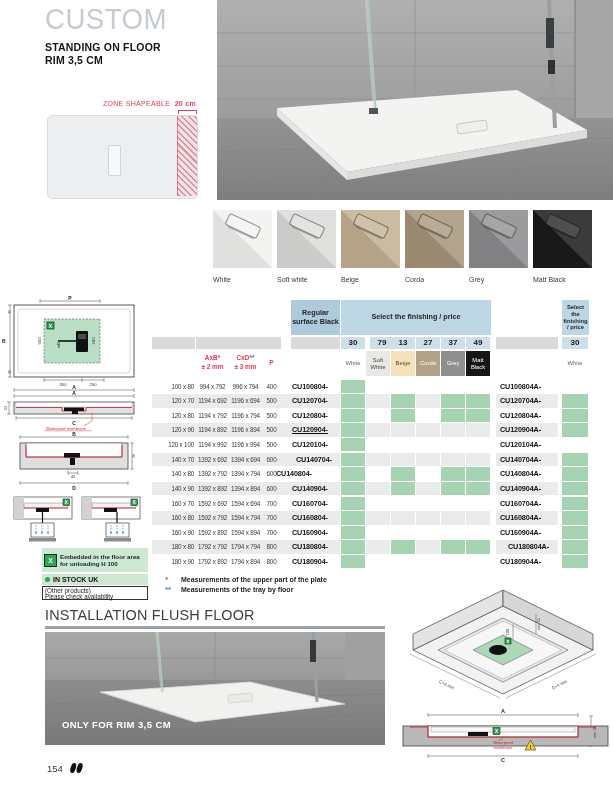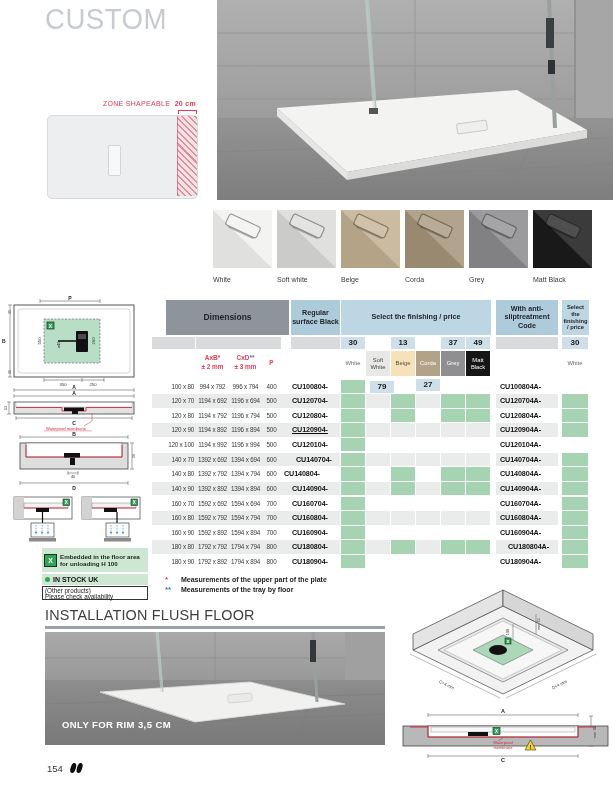--- a/index.html
+++ b/index.html
@@ -62,20 +62,24 @@
 
   
   .footer{left:47px;top:762px;display:flex;align-items:center;gap:6px;font-size:9.5px;color:#333;}
 </style>
 </head>
 <body>
 
 <div class="page">
 
   <div class="abs title">CUSTOM</div>
+  <div class="abs subtitle">
+    <div>STANDING ON FLOOR</div>
+    <div>RIM 3,5 CM</div>
+  </div>
 
   <div class="abs zone-label">
     <span>ZONE SHAPEABLE</span>&nbsp;
     <b style="color:#e63a56">20 cm</b>
   </div>
   <div class="abs zone-dim"></div>
   <div class="abs zone-tray">
     <div class="zone-drain"></div>
     <div class="zone-hatch"></div>
   </div>
@@ -320,24 +324,22 @@
   <div class="abs lg-stock">
     <div class="lg-dot"></div>
     <div class="tx">IN STOCK UK</div>
   </div>
   <div class="abs lg-other">
     <div>(Other products)</div>
     <div>Please check availability</div>
   </div>
 
   <div class="abs tbl">
-    <div class="hblk" style="left:14px;width:123px;background:#8e949c;font-size:8.5px;">Dimensions</div>
     <div class="hblk" style="left:139px;width:49px;background:#aecbdc;">Regular surface Black</div>
     <div class="hblk" style="left:189px;width:150px;background:#bdd6e4;">Select the finishing / price</div>
-    <div class="hblk" style="left:344px;width:62px;background:#aecbdc;">With anti-sliptreatment Code</div>
     <div class="hblk" style="left:410px;width:27px;background:#bdd6e4;font-size:5.8px;">Select the finishing / price</div>
 
     <div class="sub" style="left:44px;width:33px;">
       <span>AxB</span><span>*</span><br>
       <span>± 2 mm</span>
     </div>
     <div class="sub" style="left:77px;width:33px;">
       <span>CxD</span><span class="bstar">**</span><br>
       <span>± 3 mm</span>
     </div>
@@ -346,23 +348,23 @@
     </div>
 
     <div id="numrow">
         <div class="ncell" style="left: 0px; width: 43px; background: rgb(216, 218, 220);"></div>
         <div class="ncell" style="left: 44px; width: 33px; background: rgb(216, 218, 220);"></div>
         <div class="ncell" style="left: 77px; width: 33px; background: rgb(216, 218, 220);"></div>
         <div class="ncell" style="left: 110px; width: 19px; background: rgb(216, 218, 220);"></div>
         <div class="ncell" style="left: 139px; width: 49px; background: rgb(216, 218, 220);"></div>
         <div class="ncell" style="left: 344px; width: 62px; background: rgb(216, 218, 220);"></div>
         <div class="ncell" style="left: 189px; width: 24px; background: rgb(207, 223, 233);">30</div>
-        <div class="ncell" style="left: 218px; width: 24px; background: rgb(207, 223, 233); margin-top: 44px;">79</div>
+        <div class="ncell" style="left: 218px; width: 24px; background: rgb(207, 223, 233);">79</div>
         <div class="ncell" style="left: 239px; width: 24px; background: rgb(207, 223, 233);">13</div>
-        <div class="ncell" style="left: 264px; width: 24px; background: rgb(207, 223, 233); margin-top: 42px;">27</div>
+        <div class="ncell" style="left: 264px; width: 24px; background: rgb(207, 223, 233);">27</div>
         <div class="ncell" style="left: 289px; width: 24px; background: rgb(207, 223, 233);">37</div>
         <div class="ncell" style="left: 314px; width: 24px; background: rgb(207, 223, 233);">49</div>
         <div class="ncell" style="left: 410px; width: 26px; background: rgb(207, 223, 233);">30</div>
       </div>
     <div id="colorrow">
         <div class="ccell" style="left: 189px; width: 24px; background: rgb(255, 255, 255); color: rgb(102, 102, 102);">White</div>
         <div class="ccell" style="left: 214px; width: 24px; background: rgb(232, 232, 230); color: rgb(68, 68, 68);">Soft White</div>
         <div class="ccell" style="left: 239px; width: 24px; background: rgb(246, 226, 184); color: rgb(85, 80, 63);">Beige</div>
         <div class="ccell" style="left: 264px; width: 24px; background: rgb(178, 162, 136); color: rgb(255, 255, 255);">Corda</div>
         <div class="ccell" style="left: 289px; width: 24px; background: rgb(143, 143, 145); color: rgb(255, 255, 255);">Grey</div>
@@ -471,21 +473,21 @@
           <div class="tcell" style="left: 344px; width: 62px; background: rgb(234, 235, 235); z-index: 0;"></div>
           <div class="tcell tcode" style="left: 348px; width: 58px; z-index: 1;">CU140704A-</div>
           <div class="tcell" style="left: 410px; width: 26px; background: rgb(166, 212, 178);"></div>
         </div>
         <div class="trow" style="top: 87.72px;">
           <div class="tcell" style="left: 0px; width: 188px; background: transparent; z-index: 0;"></div>
           <div class="tcell" style="left: 0px; width: 42px; text-align: right; z-index: 1;">140 x 80</div>
           <div class="tcell" style="left: 44px; width: 33px; text-align: center; z-index: 1;">1392 x 792</div>
           <div class="tcell" style="left: 77px; width: 33px; text-align: center; z-index: 1;">1394 x 794</div>
           <div class="tcell" style="left: 110px; width: 19px; text-align: center; z-index: 1;">600</div>
-          <div class="tcell tcode" style="left: 132px; width: 48px; z-index: 1;">CU140804-</div>
+          <div class="tcell tcode" style="left: 124px; width: 48px; z-index: 1;">CU140804-</div>
           <div class="tcell" style="left: 189px; width: 24px; background: rgb(166, 212, 178);"></div>
           <div class="tcell" style="left: 214px; width: 24px; background: transparent;"></div>
           <div class="tcell" style="left: 239px; width: 24px; background: rgb(166, 212, 178);"></div>
           <div class="tcell" style="left: 264px; width: 24px; background: transparent;"></div>
           <div class="tcell" style="left: 289px; width: 24px; background: rgb(166, 212, 178);"></div>
           <div class="tcell" style="left: 314px; width: 24px; background: rgb(166, 212, 178);"></div>
           <div class="tcell" style="left: 344px; width: 62px; background: transparent; z-index: 0;"></div>
           <div class="tcell tcode" style="left: 348px; width: 58px; z-index: 1;">CU140804A-</div>
           <div class="tcell" style="left: 410px; width: 26px; background: rgb(166, 212, 178);"></div>
         </div>

